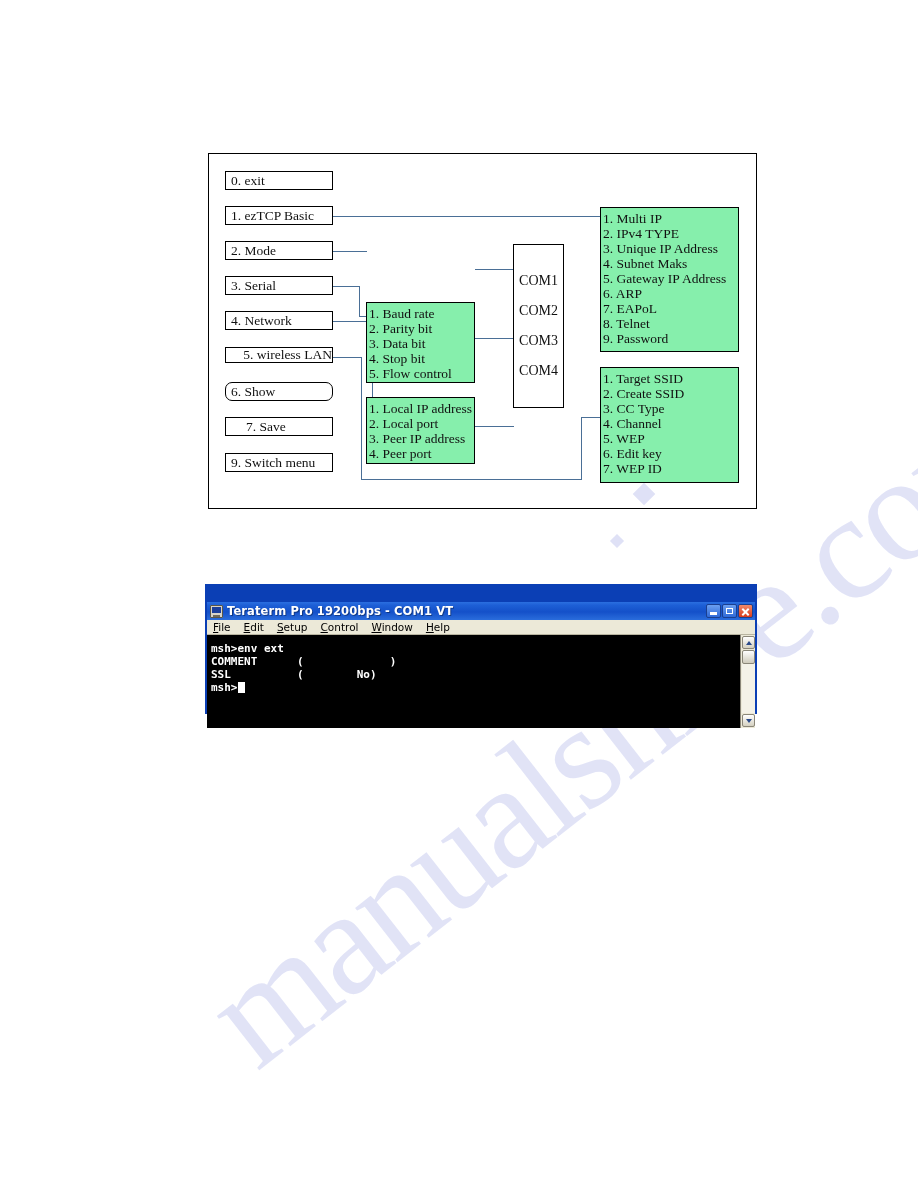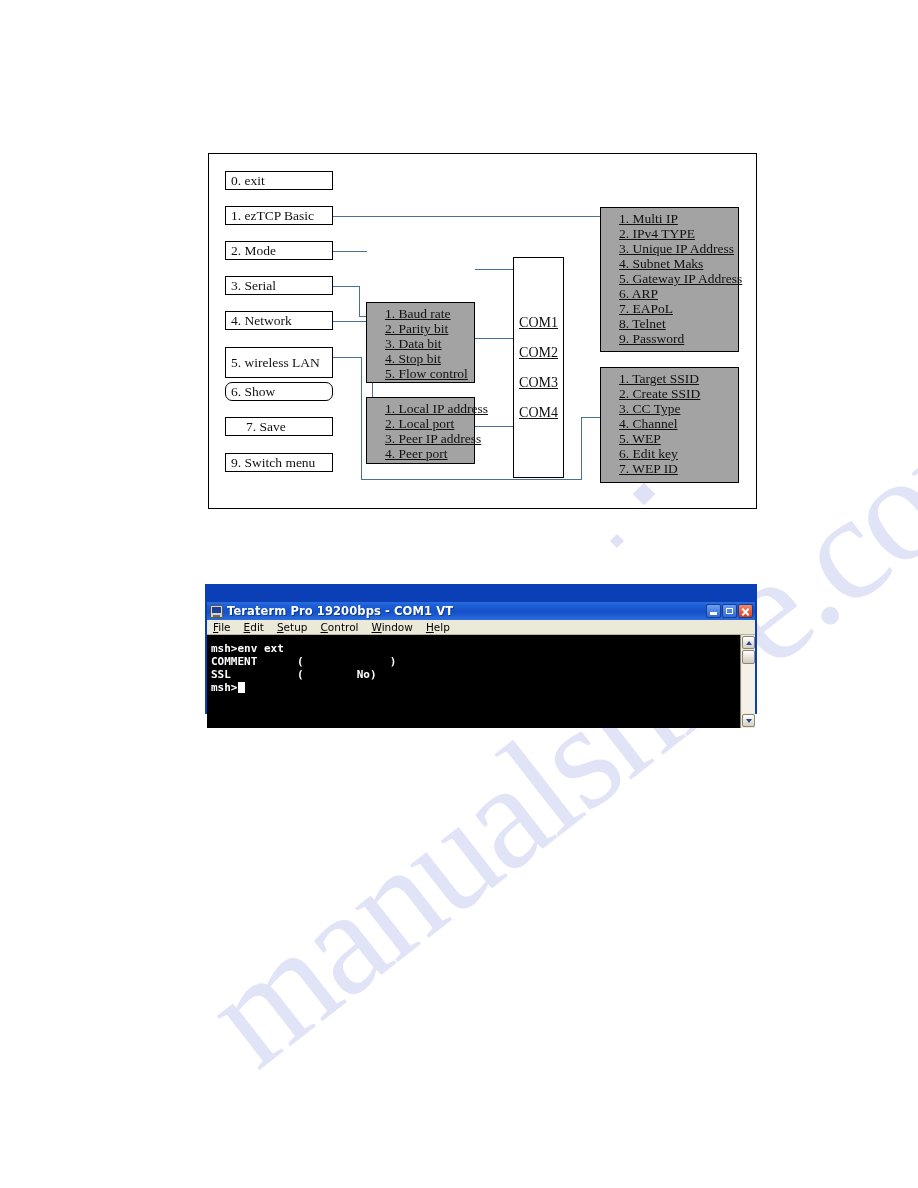--- a/index.html
+++ b/index.html
@@ -36,23 +36,23 @@
     border:1.5px solid #000;background:transparent;z-index:2;
   }
   .node{
     position:absolute;border:1.2px solid #000;background:#fff;
     font-size:13.5px;line-height:1.0;color:#111;
     display:flex;align-items:center;
     padding-left:5px;box-sizing:border-box;
     z-index:4;
   }
   .listbox{
-    position:absolute;border:1.2px solid #000;background:#a3a3a3;
+    position:absolute;border:1.2px solid #000;background:#86efac;
     font-size:13.5px;color:#111;box-sizing:border-box;
-    padding:3px 5px 3px 18px;z-index:4;text-decoration:underline;
+    padding:3px 5px 3px 2px;z-index:4;
   }
   .listbox .li{line-height:15px;white-space:nowrap;}
 
   .comsbox{
     position:absolute;border:1.2px solid #000;background:#fff;
     box-sizing:border-box;z-index:3;
     display:flex;flex-direction:column;justify-content:center;
     align-items:center;font-size:14px;color:#111;
   }
   .comsbox .ci{line-height:30px;}
@@ -214,21 +214,21 @@
   </div>
   <div class="node" style="left:16px;top:87px;width:108px;height:19px;">
     <span>2. Mode</span>
   </div>
   <div class="node" style="left:16px;top:122px;width:108px;height:19px;">
     <span>3. Serial</span>
   </div>
   <div class="node" style="left:16px;top:157px;width:108px;height:19px;">
     <span>4. Network</span>
   </div>
-  <div class="node" style="left:16px;top:193px;width:108px;height:31px;">
+  <div class="node" style="left:16px;top:193px;width:108px;height:16px;justify-content:flex-end;">
     <span>5. wireless LAN</span>
   </div>
   <div class="node" style="left:16px;top:228px;width:108px;height:19px;border-radius:7px;">
     <span>6. Show</span>
   </div>
   <div class="node" style="left:16px;top:263px;width:108px;height:19px;padding-left:20px;">
     <span>7. Save</span>
   </div>
   <div class="node" style="left:16px;top:299px;width:108px;height:19px;">
     <span>9. Switch menu</span>
@@ -243,21 +243,21 @@
     <div class="li">5. Flow control</div>
   </div>
 
   <div class="listbox" style="left:157px;top:243px;width:109px;height:67px;">
     <div class="li">1. Local IP address</div>
     <div class="li">2. Local port</div>
     <div class="li">3. Peer IP address</div>
     <div class="li">4. Peer port</div>
   </div>
 
-  <div class="comsbox" style="left:304px;top:103px;width:51px;height:221px;text-decoration:underline;">
+  <div class="comsbox" style="left:304px;top:90px;width:51px;height:164px;">
     <div class="ci">COM1</div>
     <div class="ci">COM2</div>
     <div class="ci">COM3</div>
     <div class="ci">COM4</div>
   </div>
 
   <div class="listbox" style="left:391px;top:53px;width:139px;height:145px;">
     <div class="li">1. Multi IP</div>
     <div class="li">2. IPv4 TYPE</div>
     <div class="li">3. Unique IP Address</div>

